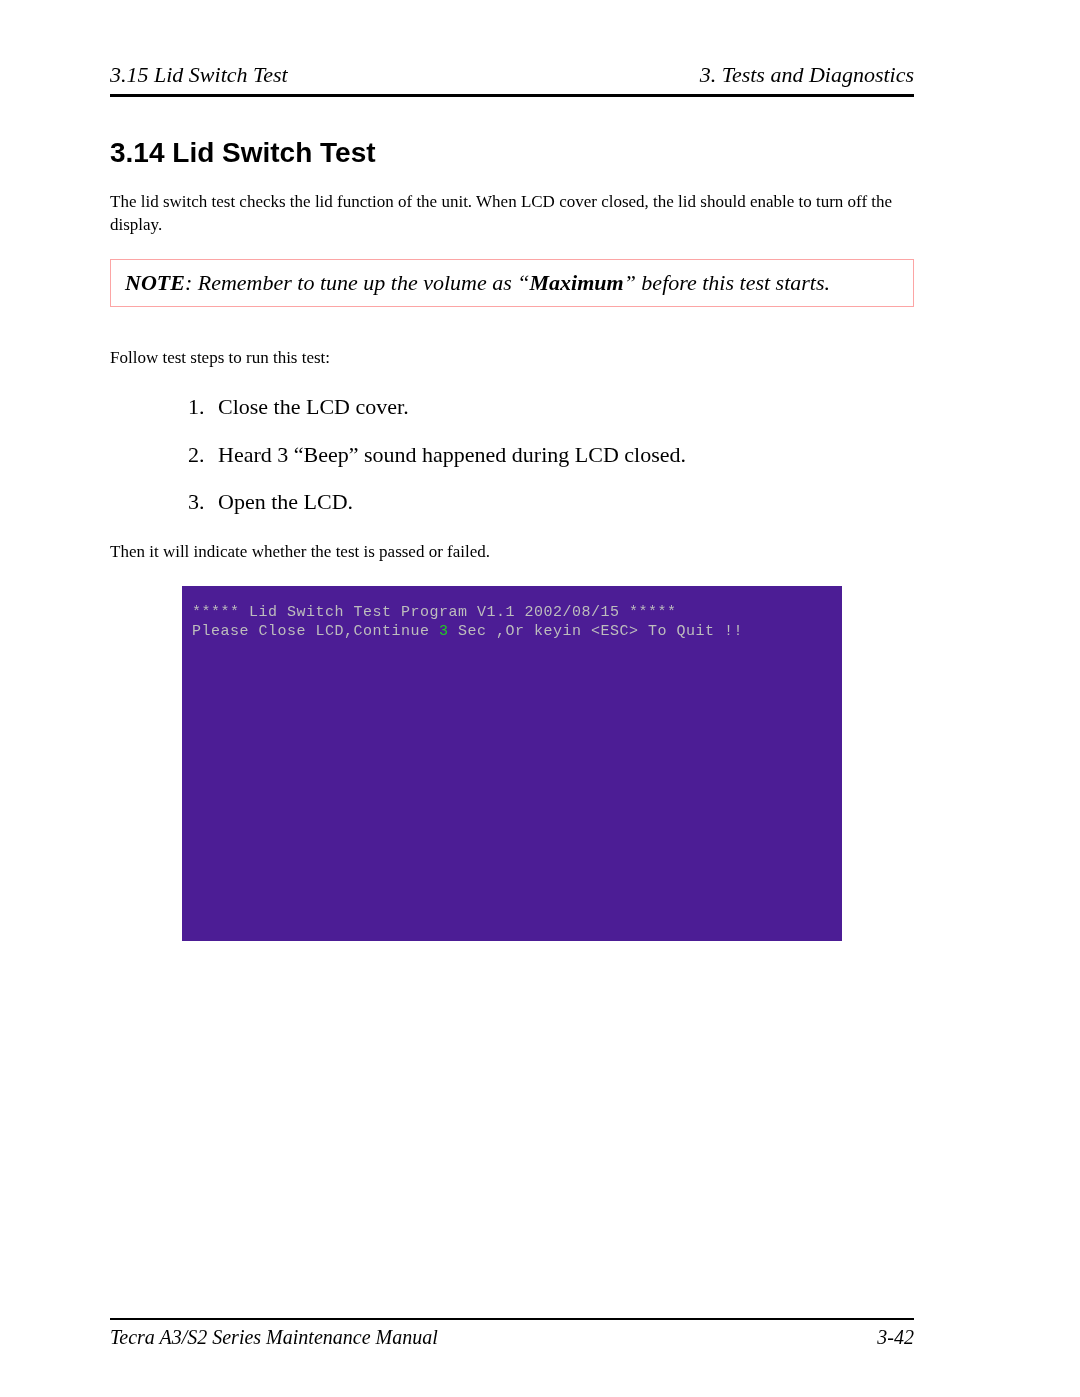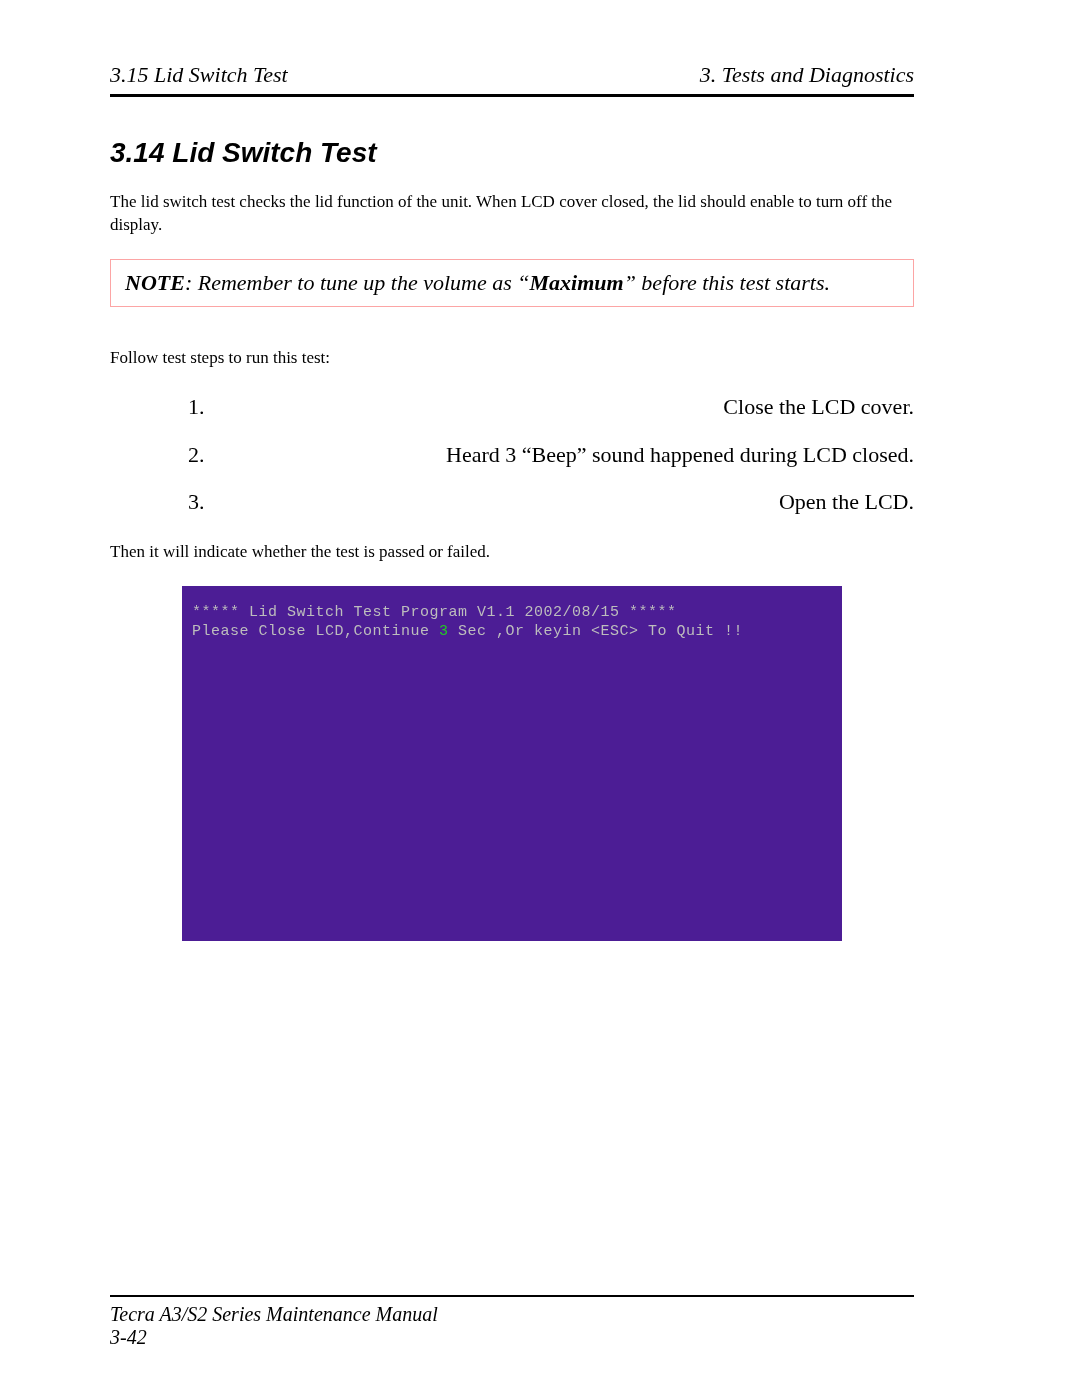--- a/index.html
+++ b/index.html
@@ -26,21 +26,20 @@
   .head-rule {
     border: none;
     border-top: 3px solid #000;
     margin: 0 0 40px 0;
   }
   .section-heading {
     font-family: Arial, Helvetica, sans-serif;
     font-weight: bold;
     font-size: 28px;
     margin: 0 0 22px 0;
-    font-style: italic;
   }
   .body-para {
     font-size: 17px;
     line-height: 1.35;
     margin: 0 0 22px 0;
   }
   .note-box {
     border: 1px solid #fca5a5;
     padding: 10px 14px;
     font-size: 22px;
@@ -55,21 +54,20 @@
   }
   ol.steps {
     font-size: 22px;
     line-height: 1.35;
     margin: 0 0 24px 0;
     padding-left: 100px;
   }
   ol.steps li {
     padding-left: 8px;
     margin-bottom: 18px;
-    text-align: right;
   }
   .terminal {
     background: #4c1d95;
     color: #bdbdbd;
     font-family: "Courier New", Courier, monospace;
     font-size: 15px;
     width: 660px;
     height: 355px;
     margin: 20px auto 0 auto;
     padding: 18px 10px;
@@ -87,21 +85,20 @@
   .foot-rule {
     border: none;
     border-top: 2px solid #000;
     margin: 0 0 6px 0;
   }
   .foot-row {
     display: flex;
     justify-content: space-between;
     font-style: italic;
     font-size: 20px;
-    flex-direction: column;
   }
 </style>
 </head>
 <body>
 
 <div class="page">
 
   <div class="running-head">
     <span>3.15  Lid Switch Test</span>
     <span>3.  Tests and Diagnostics</span>

